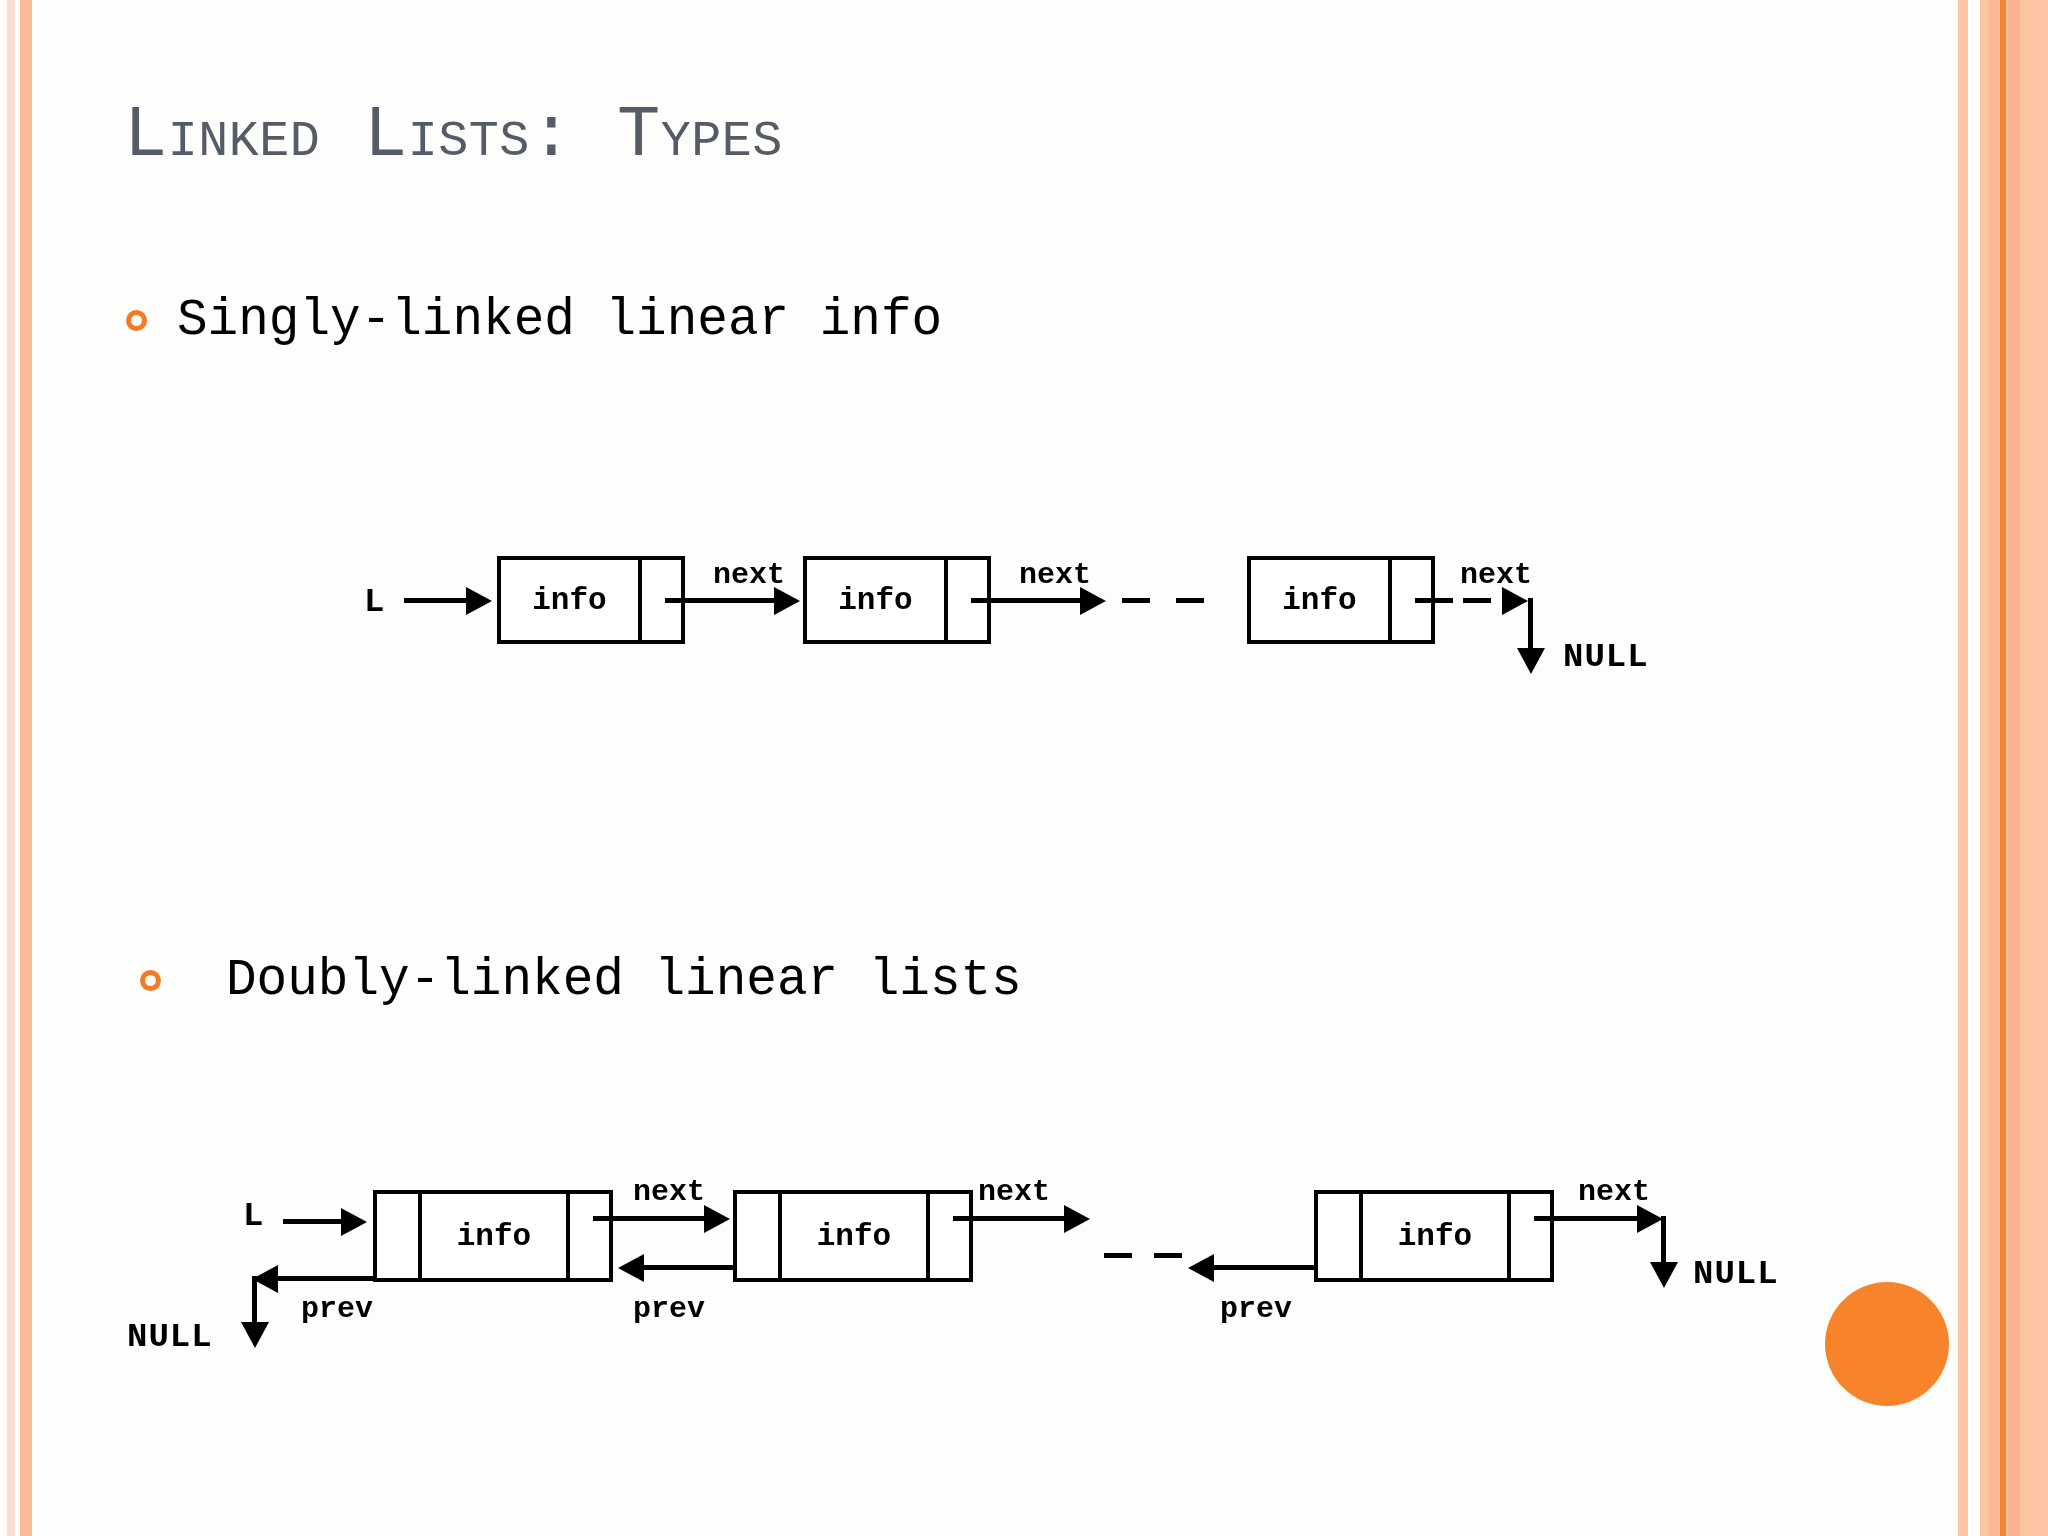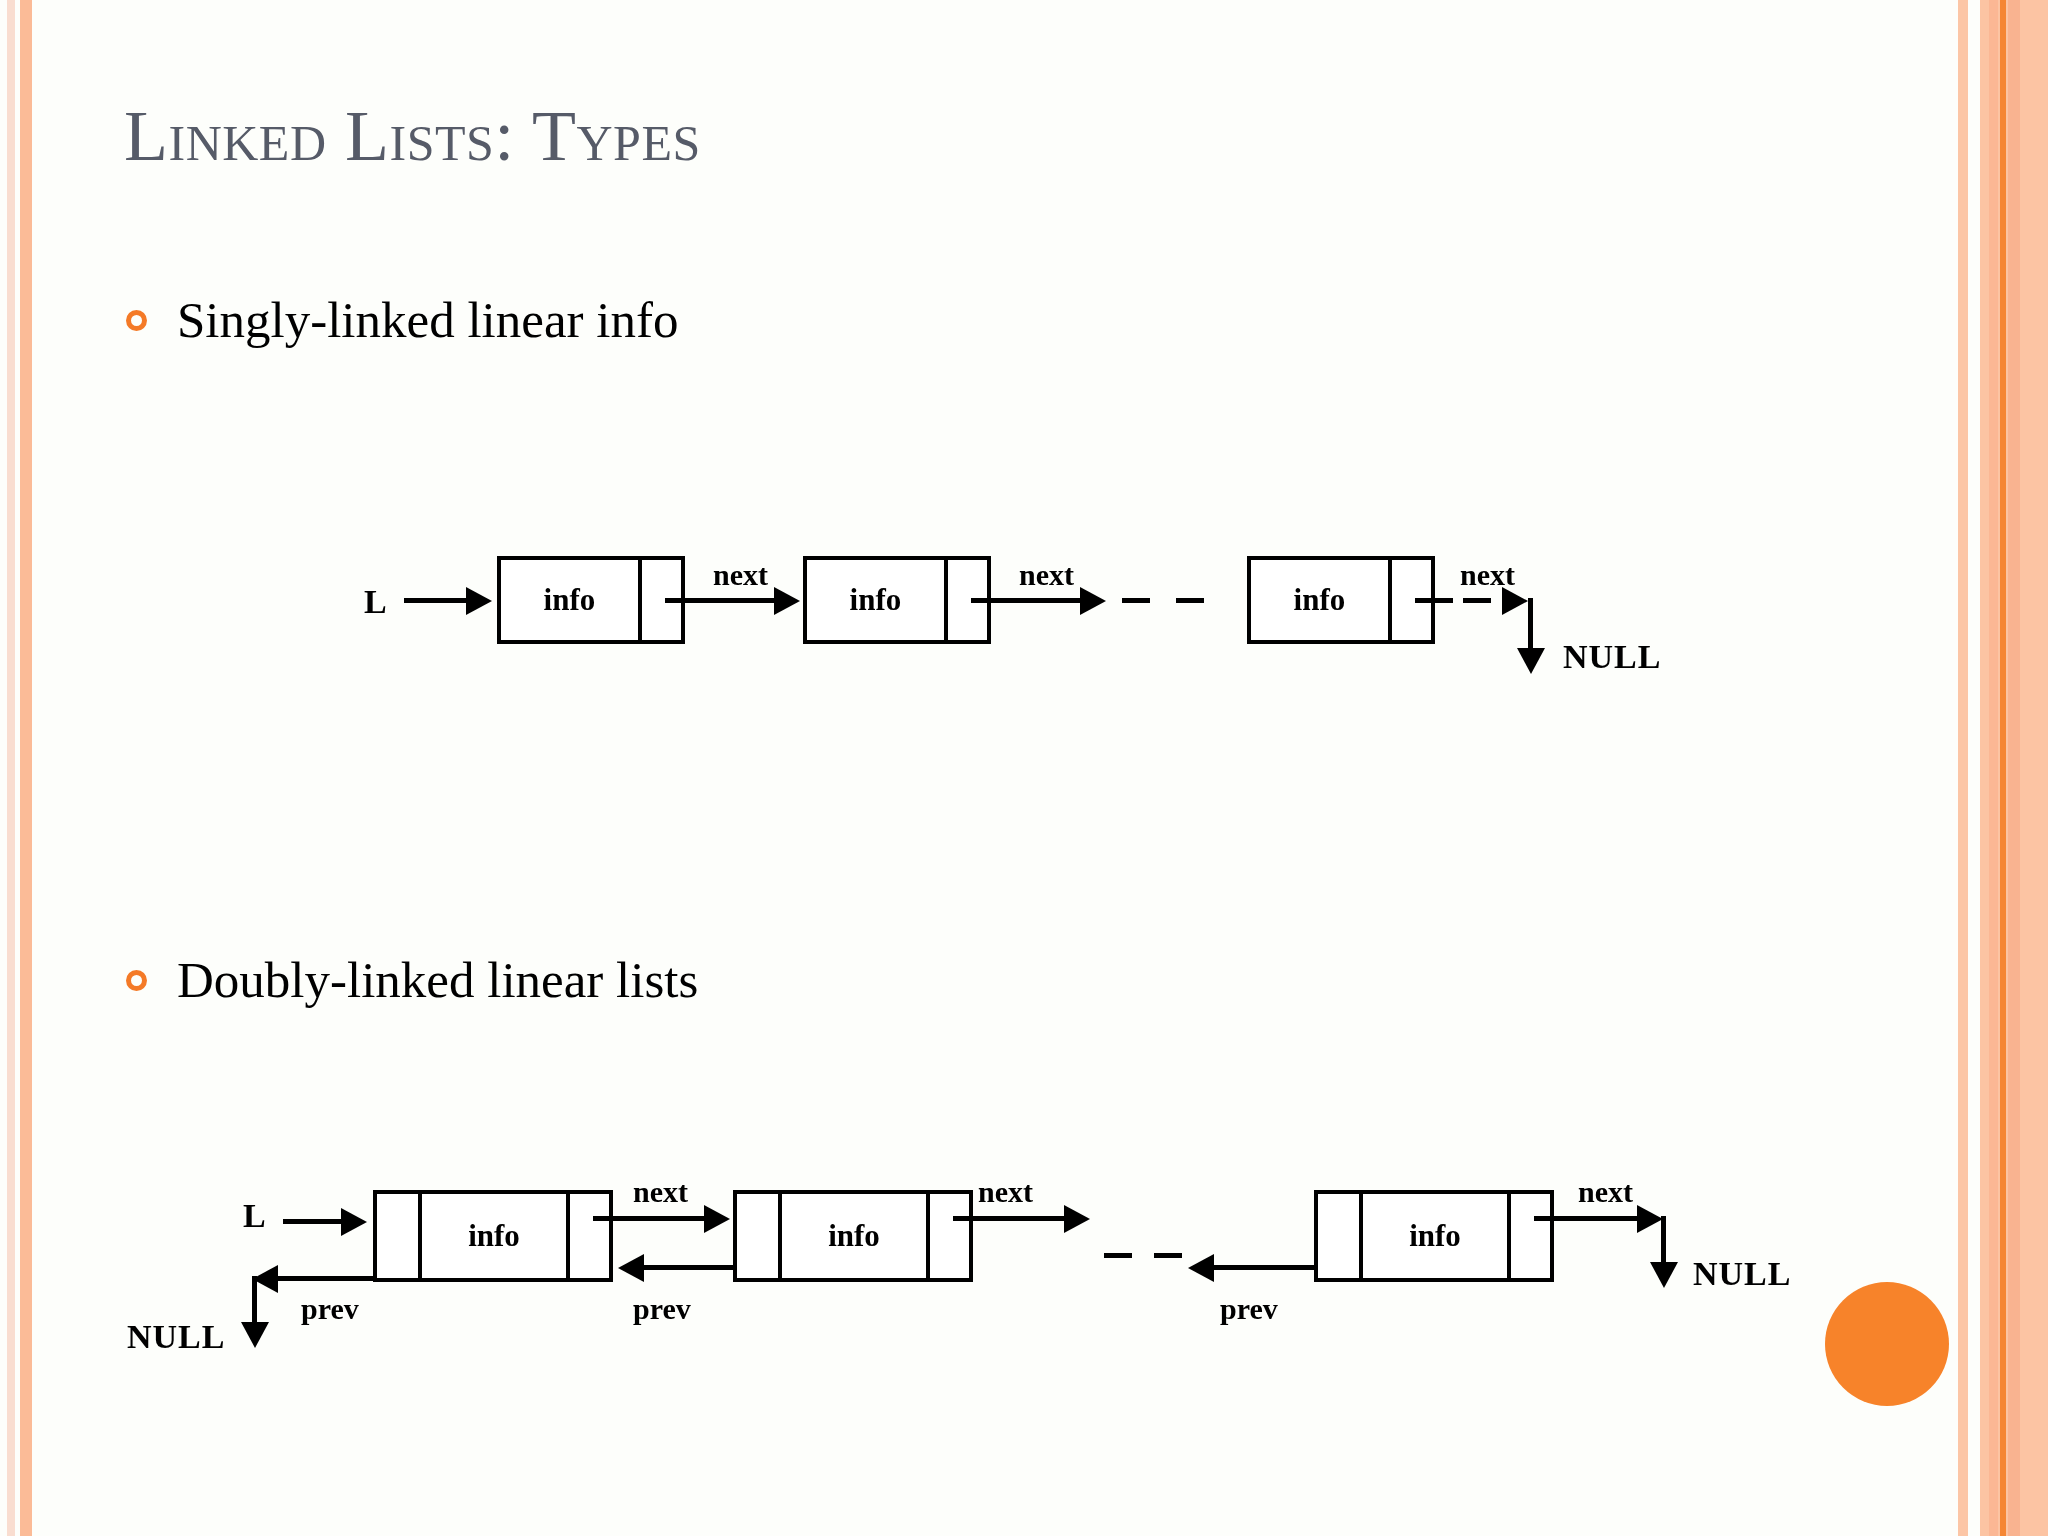--- a/index.html
+++ b/index.html
@@ -6,21 +6,21 @@
     margin: 0;
     padding: 0;
     background: #ffffff;
   }
   #slide {
     position: relative;
     width: 2048px;
     height: 1536px;
     background: #fdfefb;
     overflow: hidden;
-    font-family: Liberation Serif, serif;
+    font-family: Liberation Mono, monospace;
   }
 
   
   .stripe { position: absolute; top: 0; height: 100%; }
 
   .stripe-l1 { left: 7px;  width: 8px;  background: #f9ddd0; }
   .stripe-l2 { left: 20px; width: 12px; background: #fbbb97; }
 
   .stripe-r1 { left: 1958px; width: 10px; background: #fcc6a6; }
   .stripe-r2 { left: 1980px; width: 68px; background: #fcc4a3; }
@@ -56,21 +56,21 @@
     box-sizing: border-box;
     margin-right: 30px;
     flex: 0 0 auto;
   }
   .bullet-text {
     color: #000000;
     font-size: 51px;
     line-height: 1;
   }
   .bullet-1 { left: 126px; top: 295px; }
-  .bullet-2 { left: 126px; top: 955px; }
+  .bullet-2 { left: 140px; top: 955px; gap: 35px; }
 
   
   .diagram { position: absolute; }
 
   .node {
     position: absolute;
     box-sizing: border-box;
     border: 4px solid #000;
     background: #ffffff;
     display: flex;

